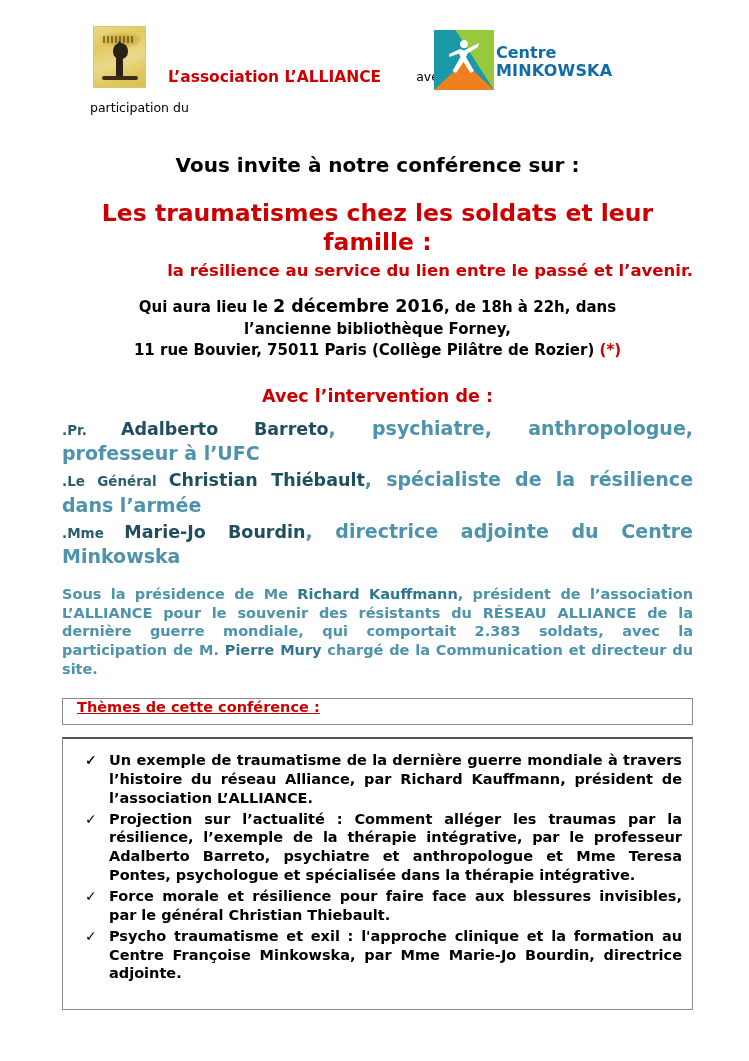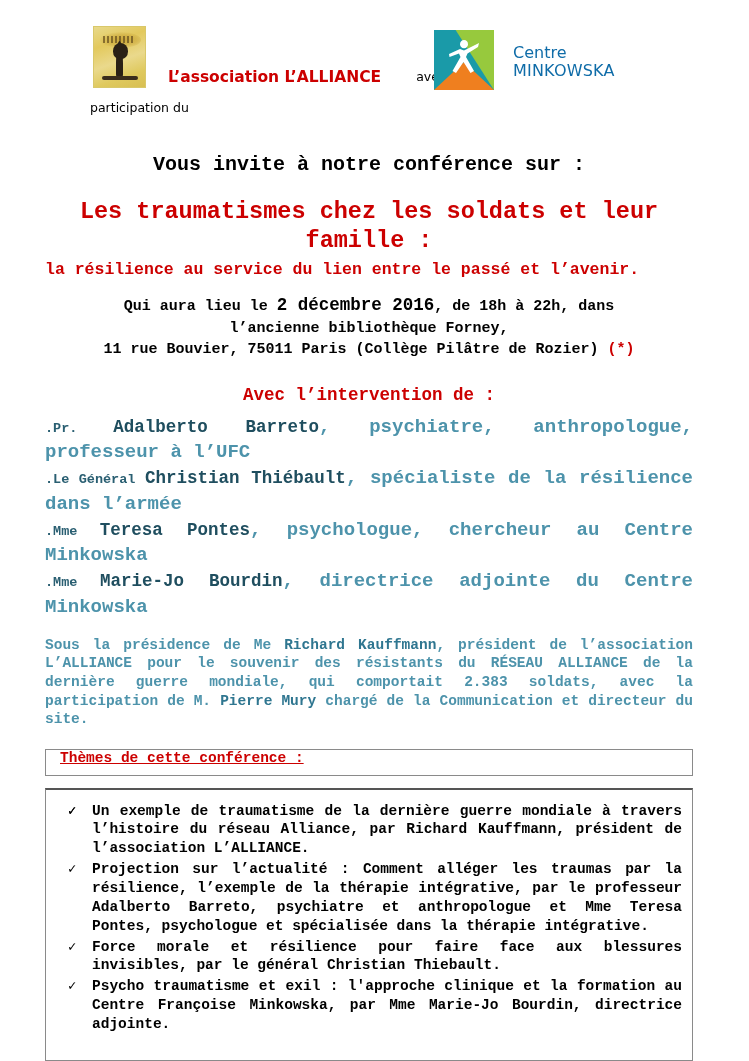--- a/index.html
+++ b/index.html
@@ -125,59 +125,59 @@
     width: 60px; height: 28px;
     background: #ef7f1f;
     clip-path: polygon(50% 0, 100% 100%, 0 100%);
   }
   .mink-logo .figure {
     position: absolute;
     left: 13px; top: 8px;
     width: 34px; height: 42px;
   }
   .mink-text {
-    margin-left: 19px;
+    margin-left: 2px;
     padding-top: 14px;
     color: #0f6ca8;
-    font-weight: normal;
+    font-weight: bold;
     line-height: 1.12;
   }
   .mink-text .l1 { font-size: 16px; }
   .mink-text .l2 { font-size: 16px; letter-spacing: .2px; }
 
   .participation {
     position: absolute;
     left: 90px;
     top: 100px;
     font-size: 12.5px;
     color: #000;
   }
 
   
-  .content { padding: 0 56px 0 45px; font-family: Liberation Mono, monospace; }
+  .content { padding: 0 56px 0 62px; }
 
   .invite-line {
     text-align: center;
     font-size: 20px;
     font-weight: bold;
     color: #000;
     margin-top: 33px;
   }
 
   .main-title {
     text-align: center;
     color: #cc0000;
     font-weight: bold;
     font-size: 23.5px;
     line-height: 1.22;
     margin-top: 22px;
     padding: 0 18px;
   }
   .sub-title {
-    text-align: left;
+    text-align: right;
     color: #cc0000;
     font-weight: bold;
     font-size: 16.5px;
     margin-top: 5px;
   }
 
   .when {
     text-align: center;
     font-size: 15px;
     font-weight: bold;
@@ -326,21 +326,20 @@
       <div><span>Qui aura lieu le </span><span class="big">2 décembre 2016</span><span>, de 18h à 22h, dans</span></div>
       <div>l’ancienne bibliothèque Forney,</div>
       <div><span>11 rue Bouvier, 75011 Paris (Collège Pilâtre de Rozier) </span><span class="star">(*)</span></div>
     </div>
 
     <div class="intervention-head">Avec l’intervention de :</div>
 
     <div class="speakers">
       <div class="speaker"><span class="pre">.</span><span class="pre">Pr.</span> <span class="name">Adalberto Barreto</span><span class="role">, psychiatre, anthropologue, professeur à l’UFC</span></div>
       <div class="speaker"><span class="pre">.</span><span class="pre">Le Général</span> <span class="name">Christian Thiébault</span><span class="role">, spécialiste de la résilience dans l’armée</span></div>
-      <div class="speaker"><span class="pre">.</span><span class="pre">Mme</span> <span class="name">Teresa Pontes</span><span class="role">, psychologue, chercheur au Centre Minkowska</span></div>
       <div class="speaker"><span class="pre">.</span><span class="pre">Mme</span> <span class="name">Marie-Jo Bourdin</span><span class="role">, directrice adjointe du Centre Minkowska</span></div>
     </div>
 
     <div class="presidency"><span>Sous la présidence de Me </span><b>Richard Kauffmann</b><span>, président de l’association L’ALLIANCE pour le souvenir des résistants du RÉSEAU ALLIANCE de la dernière guerre mondiale, qui comportait 2.383 soldats, avec la participation de M. </span><b>Pierre Mury</b><span> chargé de la Communication et directeur du site.</span></div>
 
     <div class="themes-title-box">
       <span class="t">Thèmes de cette conférence :</span>
     </div>
 
     <div class="themes-list-box">

